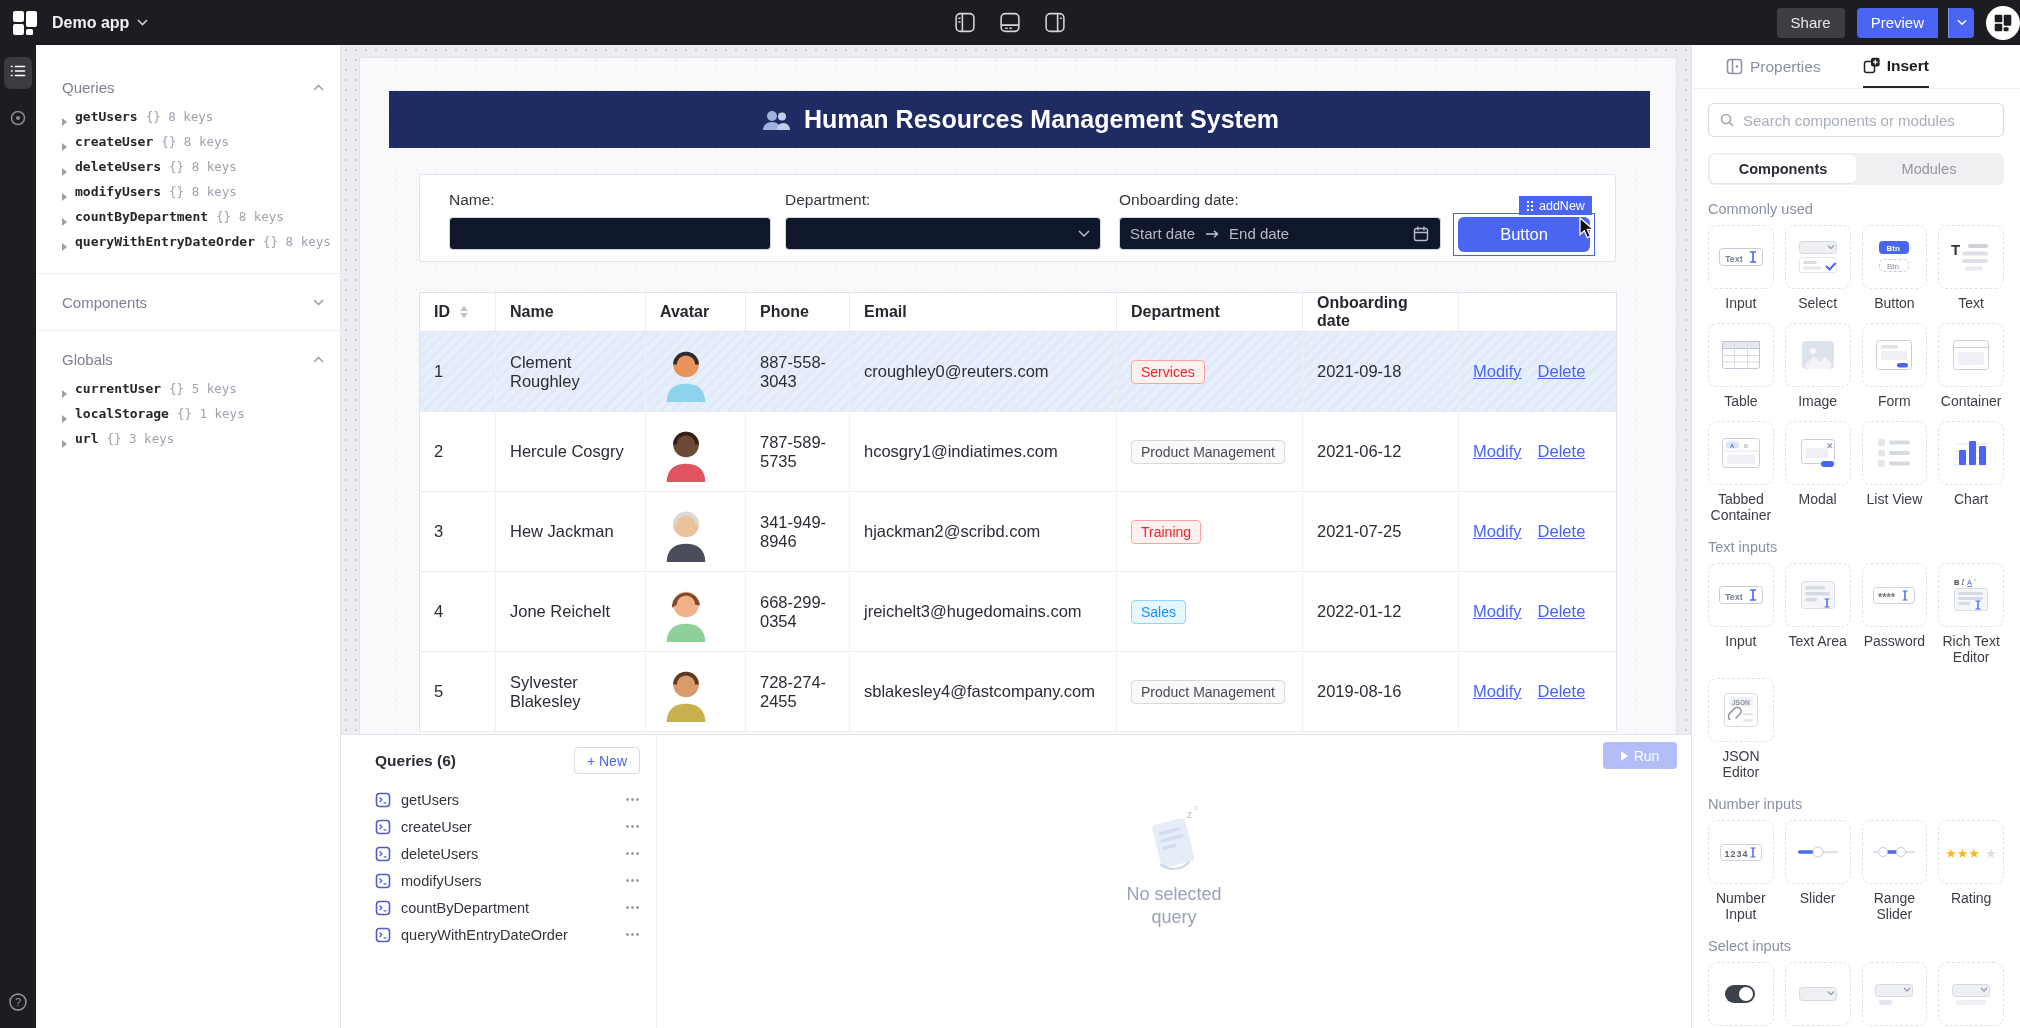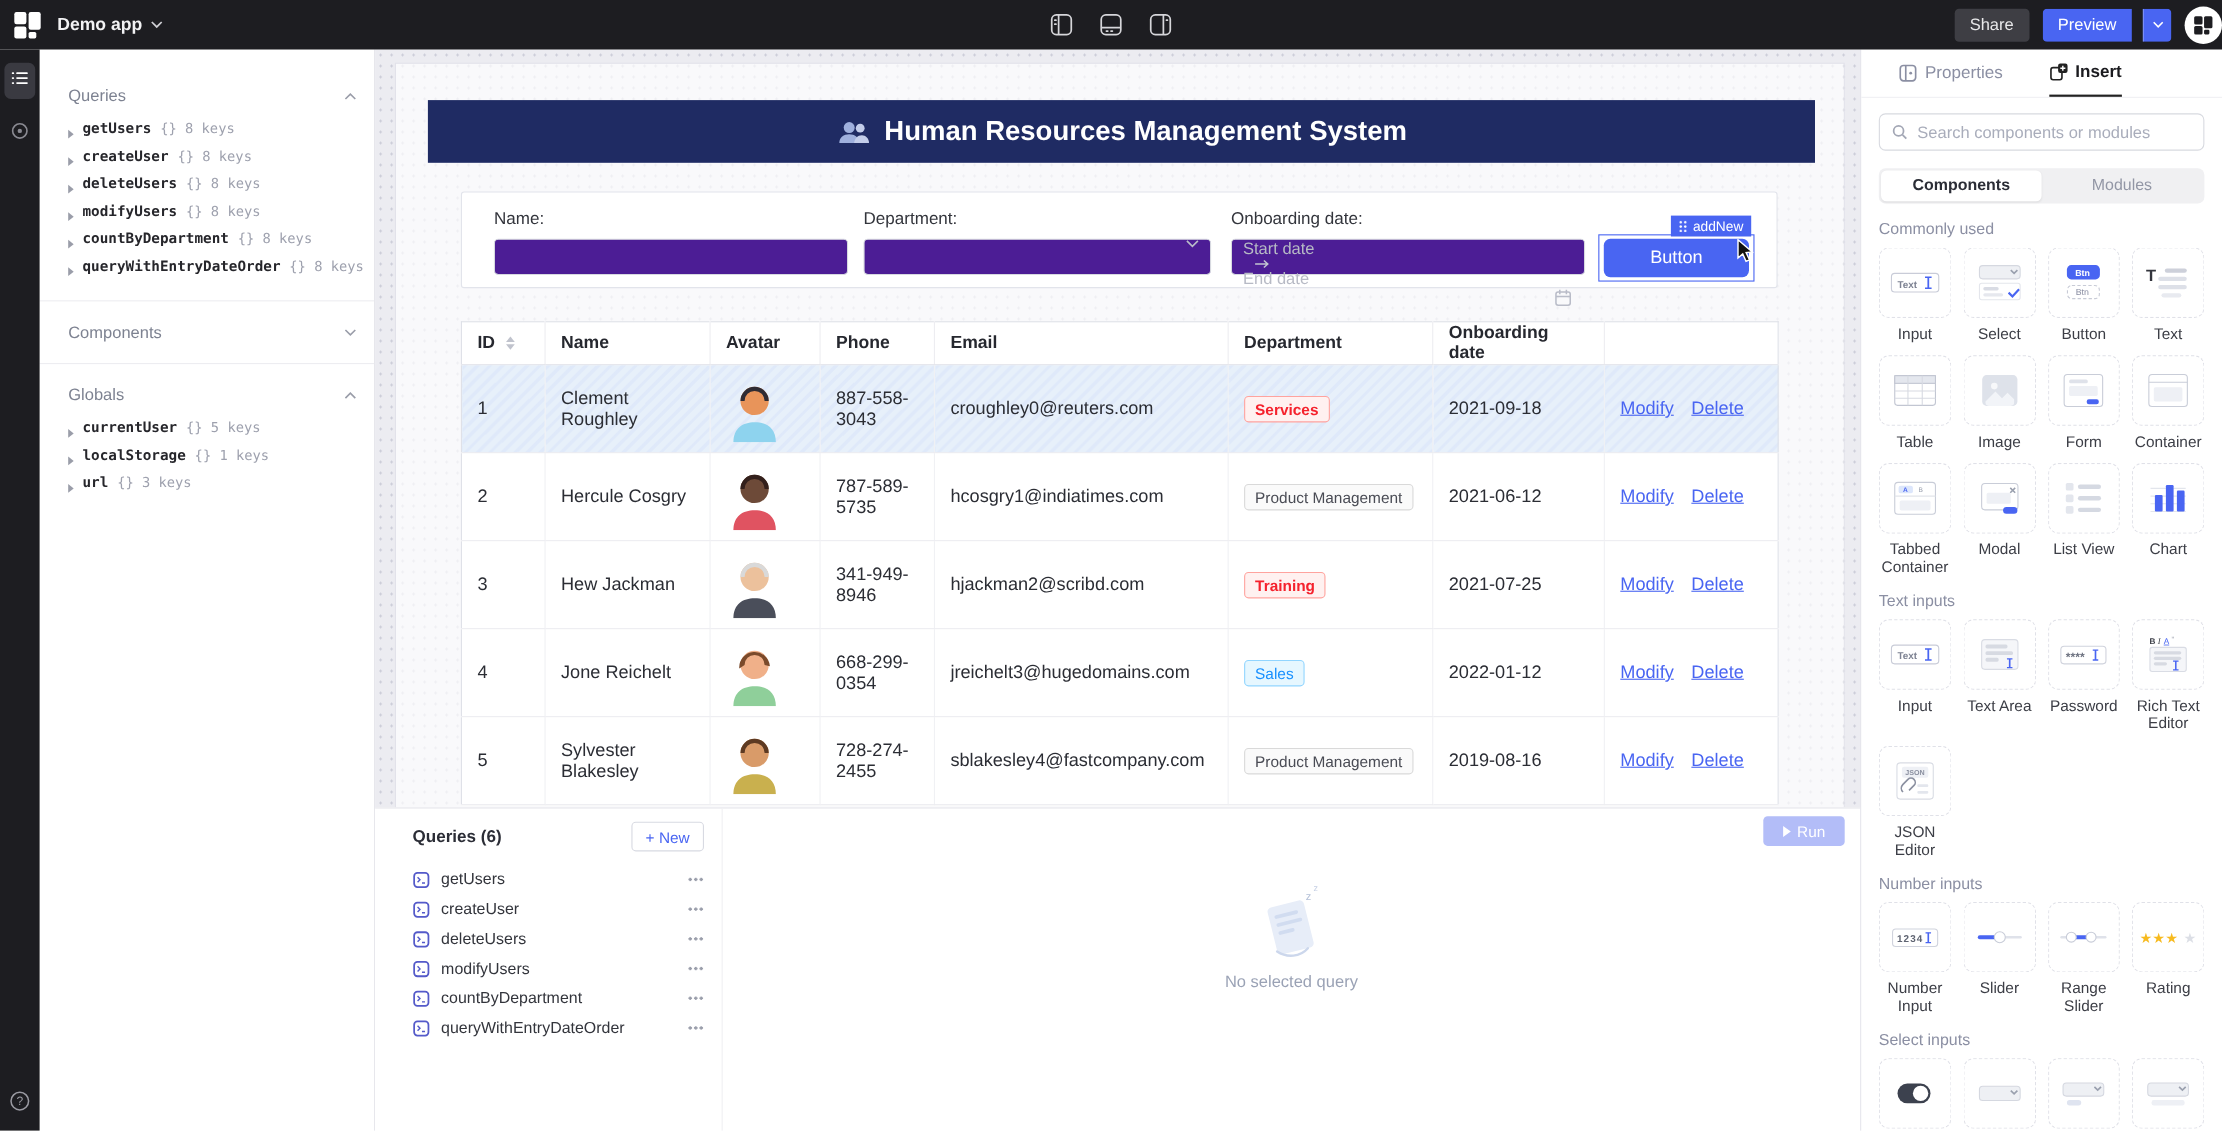--- a/index.html
+++ b/index.html
@@ -32,59 +32,59 @@
   .tmeta { color:#9ea1ae; margin-left:8px; font-size:12.5px; }
   .lp-div { border-top:1px solid #ededf1; margin:14px -16px 14px -26px; }
 
   
   .canvas { position:absolute; top:45px; left:341px; width:1350px; height:689px; background-color:#ececf1;
             background-image:radial-gradient(#cbccd8 1px, rgba(0,0,0,0) 1.2px); background-size:10px 10px; overflow:hidden; }
   .sheet { position:absolute; left:19px; top:13px; width:1316px; height:820px; background:rgba(255,255,255,.68); box-shadow:0 0 0 1px #e2e2ea; }
   .banner { position:absolute; left:29px; top:33px; width:1261px; height:57px; background:#1f2b63; display:flex; align-items:center; justify-content:center; gap:12px; color:#fff; font-size:25px; font-weight:700; }
   .formbox { position:absolute; left:59px; top:116px; width:1197px; height:88px; background:#fff; border:1px solid #e2e4eb; border-radius:3px; }
   .flabel { position:absolute; top:16px; font-size:15.5px; color:#33353c; }
-  .fctl { position:absolute; top:42px; height:33px; border:1px solid #d7d9e0; border-radius:4px; background:#4c1d95; display:flex; align-items:flex-start; padding:0 10px; font-size:15px; color:#b7bac5;flex-direction:column; }
+  .fctl { position:absolute; top:42px; height:33px; border:1px solid #d7d9e0; border-radius:4px; background:#0f172a; display:flex; align-items:center; padding:0 10px; font-size:15px; color:#b7bac5; }
   input.fctl { color:#333; font-family:inherit; }
   .sel-chev { margin-left:auto; display:flex; }
   .range-arrow { margin:0 10px; display:flex; }
   .btn-outline { position:absolute; left:1033px; top:38px; width:142px; height:43px; border:1px solid #4965f2; }
   .blue-btn { position:absolute; left:4px; top:3px; width:132px; height:35px; background:#4965f2; color:#fff; border:none; border-radius:6px; font-size:16.5px; font-family:inherit; }
   .sel-badge { position:absolute; left:1099px; top:21px; height:19px; background:#4965f2; color:#fff; font-size:12.5px; display:flex; align-items:center; gap:5px; padding:0 7px; }
   .drag-dots { width:8px; height:11px; background-image:radial-gradient(circle,#fff 1px,rgba(0,0,0,0) 1.2px); background-size:4px 4px; }
 
   
   .hrm-table { position:absolute; left:59px; top:234px; width:1197px; border-collapse:collapse; background:#fff; border:1px solid #dfe1e8; table-layout:fixed; }
   .hrm-table th { height:39px; text-align:left; padding:0 14px; font-size:16px; font-weight:600; color:#26282f; border-bottom:1px solid #e4e5eb; border-right:1px solid #ededf1; background:#fff; }
   .hrm-table th:last-child, .hrm-table td:last-child { border-right:none; }
   .hrm-table td { height:80px; padding:0 14px; font-size:16.5px; color:#2b2d34; border-bottom:1px solid #ededf1; border-right:1px solid #f0f1f4; background:#fff; }
   tr.selected td { background:#e7f0fa; background-image:repeating-linear-gradient(135deg, rgba(73,101,242,.05) 0 3px, rgba(0,0,0,0) 3px 8px); }
   .th-id { display:flex; align-items:center; gap:10px; }
   .sorter { display:inline-flex; flex-direction:column; gap:2px; }
   .s-up { width:0; height:0; border-left:4px solid transparent; border-right:4px solid transparent; border-bottom:5px solid #c0c3cd; }
   .s-dn { width:0; height:0; border-left:4px solid transparent; border-right:4px solid transparent; border-top:5px solid #c0c3cd; }
   .avatar { --skin:#e8945a; --hair:#2e2b33; --shirt:#8ed3ee; width:52px; height:60px; display:block; }
   .tag { display:inline-block; padding:3px 9px; font-size:14px; border-radius:4px; border:1px solid #d9d9d9; background:#fafafa; color:#4a4c55; white-space:nowrap; }
-  .tag-red { color:#f5222d; background:#fff1f0; border-color:#ffa39e;font-weight:bold; }
+  .tag-red { color:#f5222d; background:#fff1f0; border-color:#ffa39e; }
   .tag-blue { color:#1890ff; background:#e6f7ff; border-color:#91d5ff; }
   .alink { color:#4965f2; margin-right:16px; cursor:pointer;text-decoration:underline; }
 
   .cursor { position:absolute; left:1236px; top:172px; z-index:5; }
 
   
   .bpanel { position:absolute; top:734px; left:341px; width:1350px; height:294px; background:#fff; border-top:1px solid #e4e4ea; z-index:15; }
   .bp-left { position:absolute; left:0; top:0; width:316px; bottom:0; border-right:1px solid #efeff2; padding:12px 16px 0 34px; }
   .bp-head { display:flex; align-items:center; justify-content:space-between; margin-bottom:12px; }
   .bp-title { font-size:15.5px; font-weight:700; color:#2b2d36; }
   .new-btn { height:27px; padding:0 12px; border:1px solid #d8dae2; border-radius:4px; background:#fff; color:#4965f2; font-size:14px; font-family:inherit; }
   .qitem { display:flex; align-items:center; gap:10px; height:27px; font-size:14.5px; color:#33353c; }
   .more-dots { margin-left:auto; width:15px; height:3px; background-image:radial-gradient(circle,#9a9eab 1.3px,rgba(0,0,0,0) 1.5px); background-size:5px 3px; }
   .run-btn { position:absolute; right:14px; top:7px; height:27px; width:74px; background:#b3bdf8; color:#fff; border:none; border-radius:4px; font-size:14px; font-family:inherit; display:flex; align-items:center; justify-content:center; gap:6px; }
   .run-tri { width:0; height:0; border-top:5px solid transparent; border-bottom:5px solid transparent; border-left:7px solid #fff; }
   .empty-wrap { position:absolute; left:316px; right:0; top:66px; display:flex; flex-direction:column; align-items:center; }
-  .empty-text { margin-top:4px; color:#9aa2b5; font-size:15px; text-align:center; width:130px; line-height:1.3; }
+  .empty-text { margin-top:4px; color:#9aa2b5; font-size:18px; text-align:center; width:130px; line-height:1.3; }
 
   
   .rpanel { position:absolute; top:45px; left:1691px; width:329px; bottom:0; background:#fff; border-left:1px solid #e4e4ea; overflow:hidden; z-index:10; }
   .rtabs { display:flex; gap:42px; padding:0 0 0 34px; height:44px; align-items:center; border-bottom:1px solid #f0f0f3; }
   .rtab { display:flex; align-items:center; gap:7px; font-size:15.5px; color:#8b8fa3; height:100%; cursor:pointer; }
   .rtab.active { color:#1b1b1f; font-weight:600; border-bottom:2.5px solid #222; }
   .rp-body { padding:14px 16px 0; }
   .searchbox { height:34px; border:1px solid #d8dae0; border-radius:6px; display:flex; align-items:center; padding:0 10px; gap:8px; }
   .searchbox input { border:none; outline:none; flex:1; font-size:15px; font-family:inherit; color:#333; }
   .searchbox input::placeholder { color:#a9adbb; }

